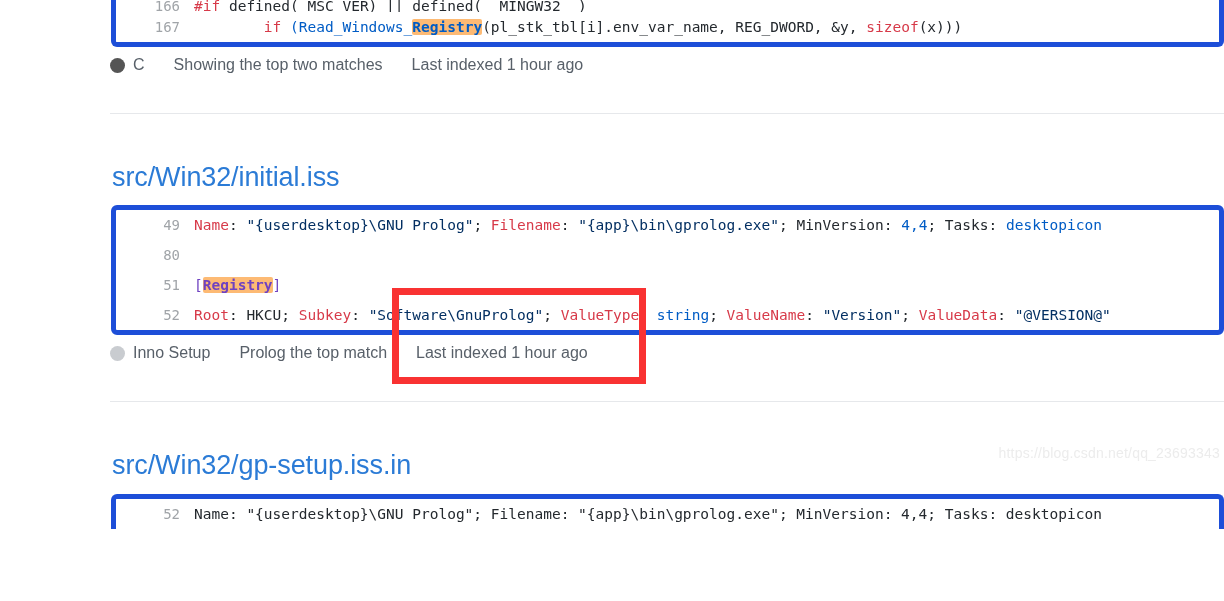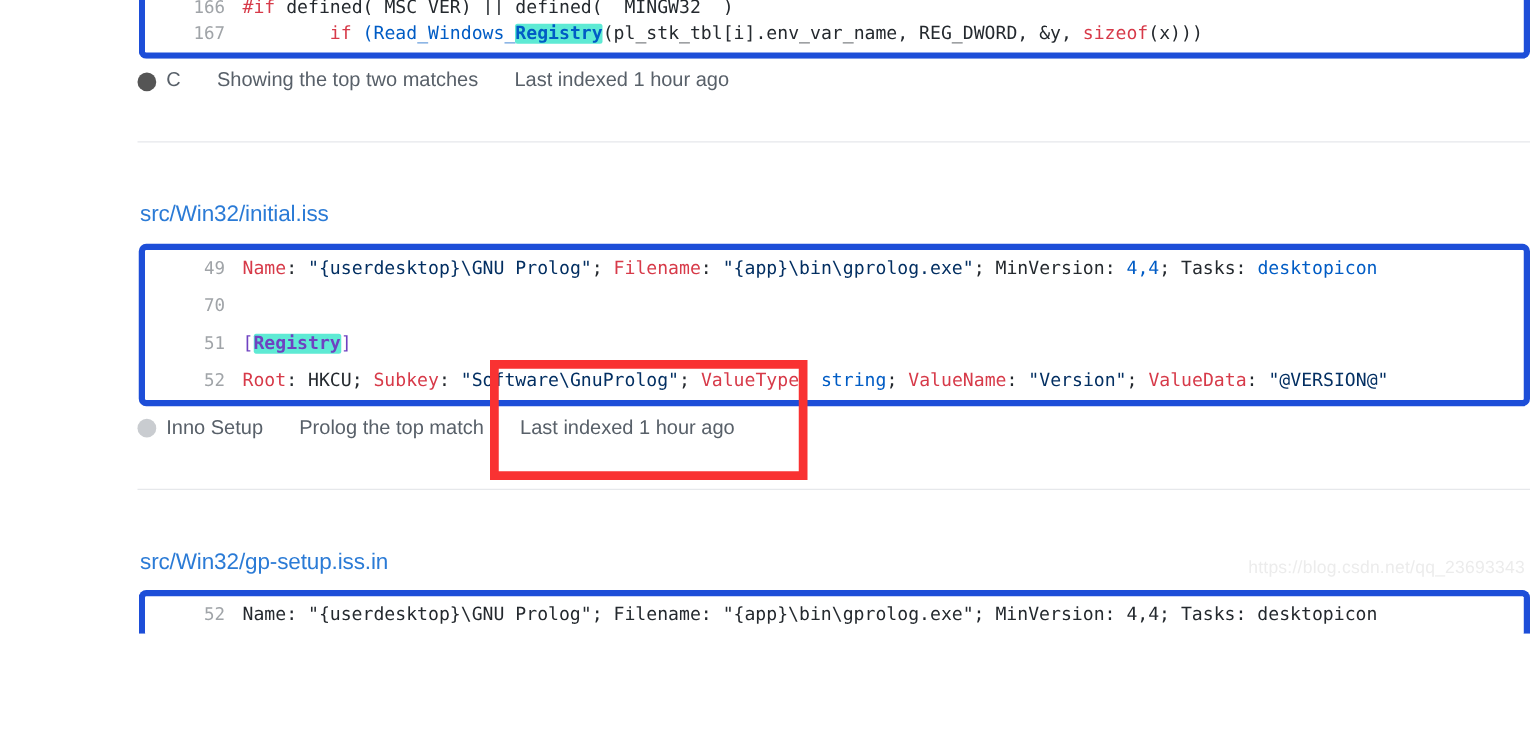--- a/index.html
+++ b/index.html
@@ -9,21 +9,21 @@
     background: #ffffff;
     font-family: "Liberation Sans", sans-serif;
     overflow: hidden;
   }
   .page { position: relative; width: 1224px; height: 463px; background:#fff; }
 
   
   .result { padding: 0 0 0 0; }
 
   .file-title {
-    font-size: 18px;
+    font-size: 27px;
     color: #2b7bd6;
     font-family: "Liberation Sans", sans-serif;
     letter-spacing: -0.1px;
     padding-left: 112px;
     line-height: 1.2;
   }
 
   .codebox {
     margin-left: 111px;
     margin-right: 0px;
@@ -53,21 +53,21 @@
   .code-content { flex: 1; white-space: pre-wrap; word-break: break-word; padding-right: 6px; }
 
   
   .k    { color: #d73a49; }           
   .f    { color: #005cc5; }           
   .s    { color: #032f62; }           
   .n    { color: #005cc5; }           
   .p    { color: #6f42c1; }           
   .pl   { color: #6f42c1; }           
   .t    { color: #24292e; }           
-  .hl   { background: #5eead4; border-radius: 2px; }
+  .hl   { background: #fdba74; border-radius: 2px; }
   .b    { font-weight: bold; }
 
   
   .meta-row {
     display: flex;
     align-items: center;
     padding-left: 110px;
     font-size: 16px;
     color: #586069;
     height: 36px;
@@ -138,21 +138,21 @@
   <div class="result">
     <a class="file-title" href="#" style="display:block;text-decoration:none;">src/Win32/initial.iss</a>
     <div style="height:12px;"></div>
 
     <div class="codebox">
       <div class="code-line">
         <div class="ln">49</div>
         <div class="code-content"><span class="k">Name</span><span class="t">: </span><span class="s">"{userdesktop}\GNU Prolog"</span><span class="t">; </span><span class="k">Filename</span><span class="t">: </span><span class="s">"{app}\bin\gprolog.exe"</span><span class="t">; MinVersion: </span><span class="n">4,4</span><span class="t">; Tasks: </span><span class="f">desktopicon</span></div>
       </div>
       <div class="code-line">
-        <div class="ln">70</div>
+        <div class="ln">80</div>
         <div class="code-content"> </div>
       </div>
       <div class="code-line">
         <div class="ln">51</div>
         <div class="code-content"><span class="pl">[</span><span class="p b hl">Registry</span><span class="pl">]</span></div>
       </div>
       <div class="code-line">
         <div class="ln">52</div>
         <div class="code-content"><span class="k">Root</span><span class="t">: HKCU; </span><span class="k">Subkey</span><span class="t">: </span><span class="s">"Software\GnuProlog"</span><span class="t">; </span><span class="k">ValueType</span><span class="t">: </span><span class="f">string</span><span class="t">; </span><span class="k">ValueName</span><span class="t">: </span><span class="s">"Version"</span><span class="t">; </span><span class="k">ValueData</span><span class="t">: </span><span class="s">"@VERSION@"</span></div>
       </div>

